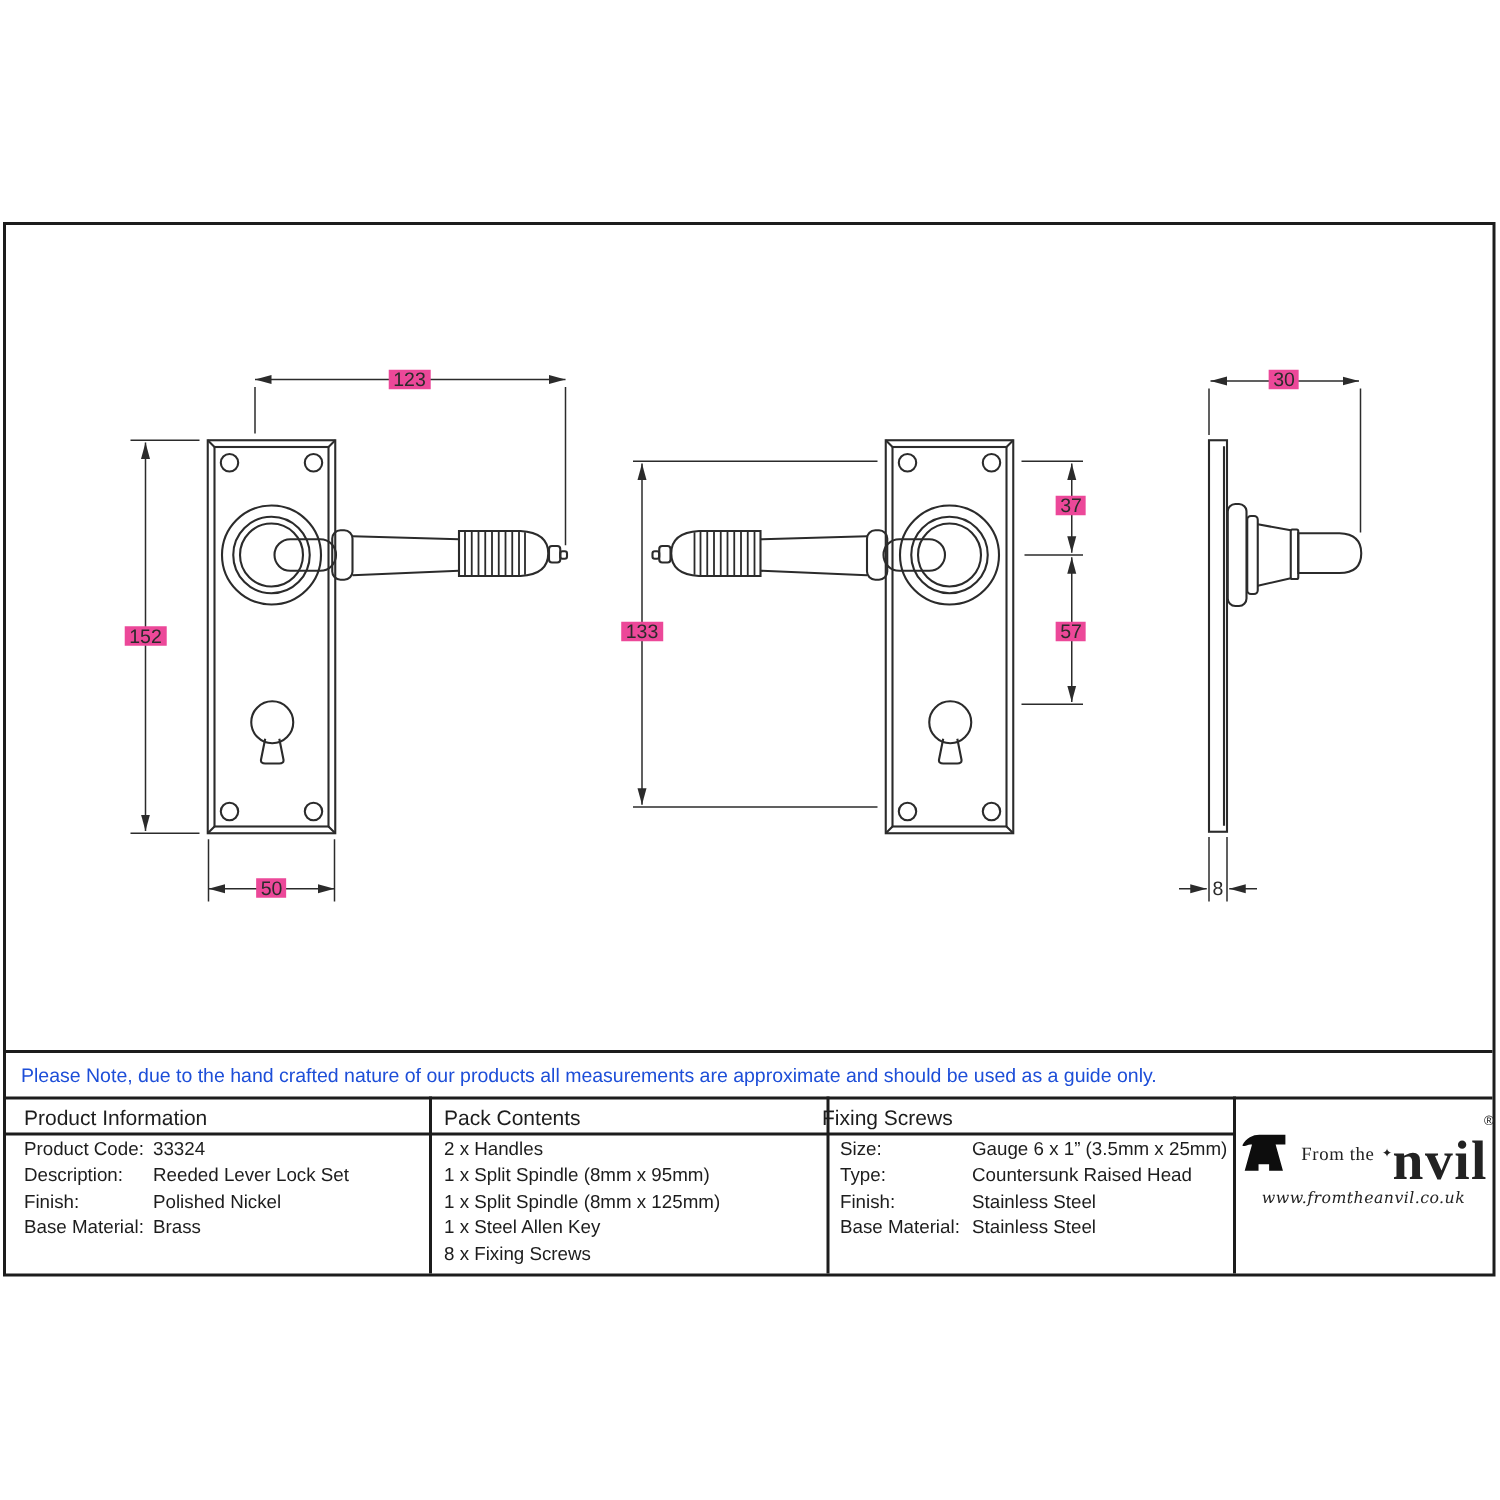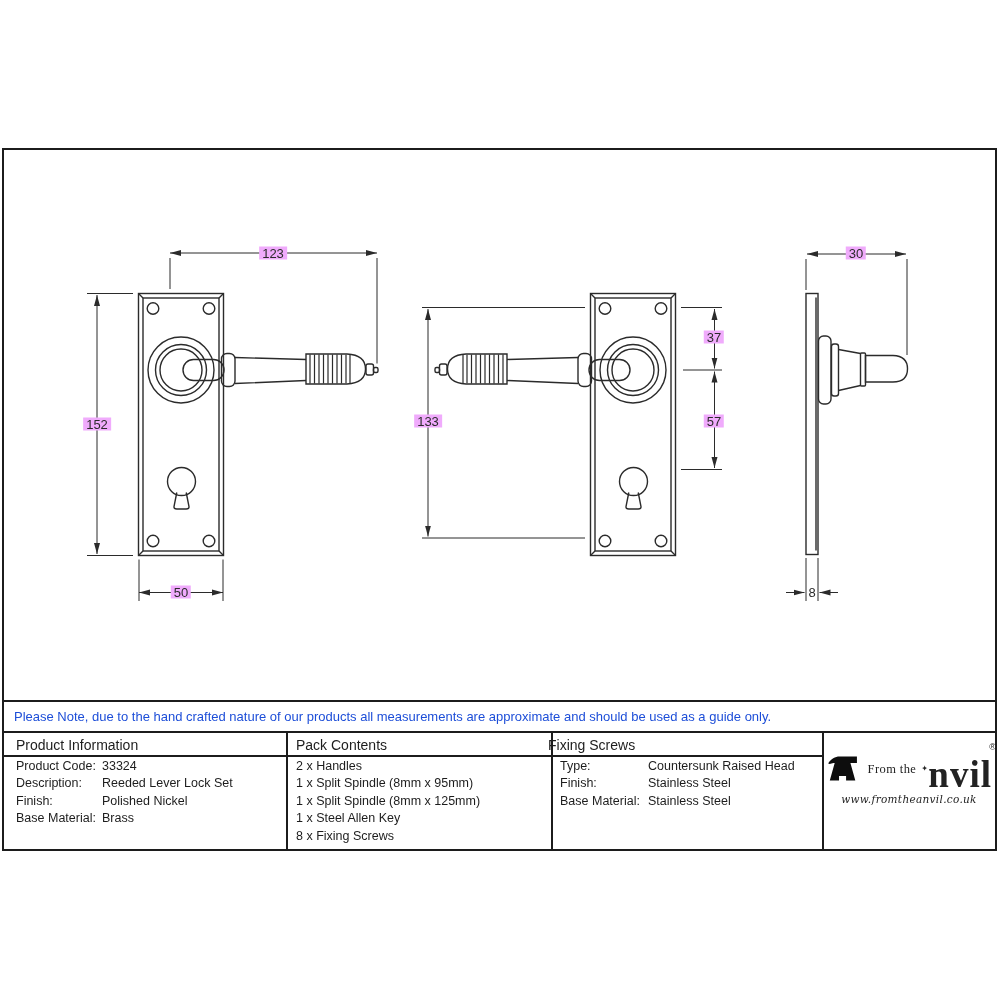--- a/index.html
+++ b/index.html
@@ -1,20 +1,20 @@
 <!DOCTYPE html>
 <html><head>
 <meta charset="utf-8">
 <style>
   html,body{margin:0;padding:0;background:#fff;}
   body{width:1000px;height:1000px;position:relative;font-family:"Liberation Sans",sans-serif;color:#222;}
   .frame{position:absolute;left:2px;top:148px;width:995px;height:703px;border:2px solid #1c1c1c;box-sizing:border-box;background:#fff;}
   svg.linework{position:absolute;left:0;top:0;}
   .hline,.vline{position:absolute;background:#1c1c1c;}
-  .dim{position:absolute;transform:translate(-50%,-50%);font-size:13px;line-height:1;background:#f0abfc;padding:0 3px;color:#2b2b2b;white-space:nowrap;}
+  .dim{position:absolute;transform:translate(-50%,-50%);font-size:13px;line-height:1;background:#ec4899;padding:0 3px;color:#2b2b2b;white-space:nowrap;}
   .note{position:absolute;left:14px;top:709px;font-size:13px;color:#1d4ed8;}
   .th{position:absolute;font-size:14px;color:#1d1d1d;}
   .col{position:absolute;font-size:12.5px;line-height:17.4px;color:#1d1d1d;}
   .row{display:flex;}
   .k{display:inline-block;}
   .col-pi .k{width:86px;}
   .col-fs .k{width:88px;}
   .v{display:inline-block;}
   .logo{position:absolute;left:826px;top:748px;width:166px;text-align:center;}
   .logo-row{position:relative;display:flex;align-items:flex-end;justify-content:center;}
@@ -154,20 +154,24 @@
 <div class="col" style="left:296px;top:758px;">
   <div class="row">2 x Handles</div>
   <div class="row">1 x Split Spindle (8mm x 95mm)</div>
   <div class="row">1 x Split Spindle (8mm x 125mm)</div>
   <div class="row">1 x Steel Allen Key</div>
   <div class="row">8 x Fixing Screws</div>
 </div>
 
 <div class="col col-fs" style="left:560px;top:758px;">
   <div class="row">
+      <span class="k">Size:</span>
+      <span class="v">Gauge 6 x 1” (3.5mm x 25mm)</span>
+    </div>
+  <div class="row">
       <span class="k">Type:</span>
       <span class="v">Countersunk Raised Head</span>
     </div>
   <div class="row">
       <span class="k">Finish:</span>
       <span class="v">Stainless Steel</span>
     </div>
   <div class="row">
       <span class="k">Base Material:</span>
       <span class="v">Stainless Steel</span>

